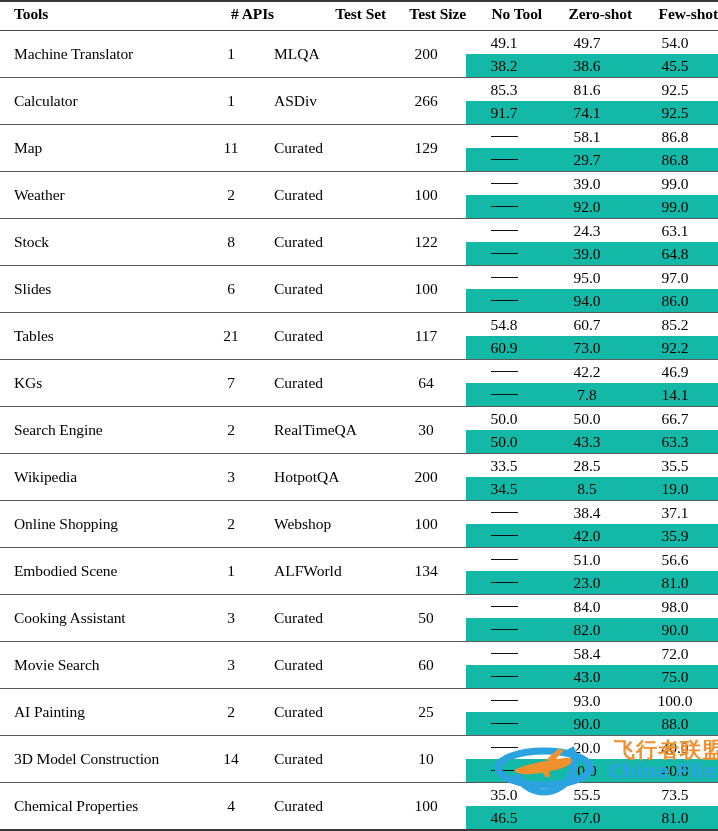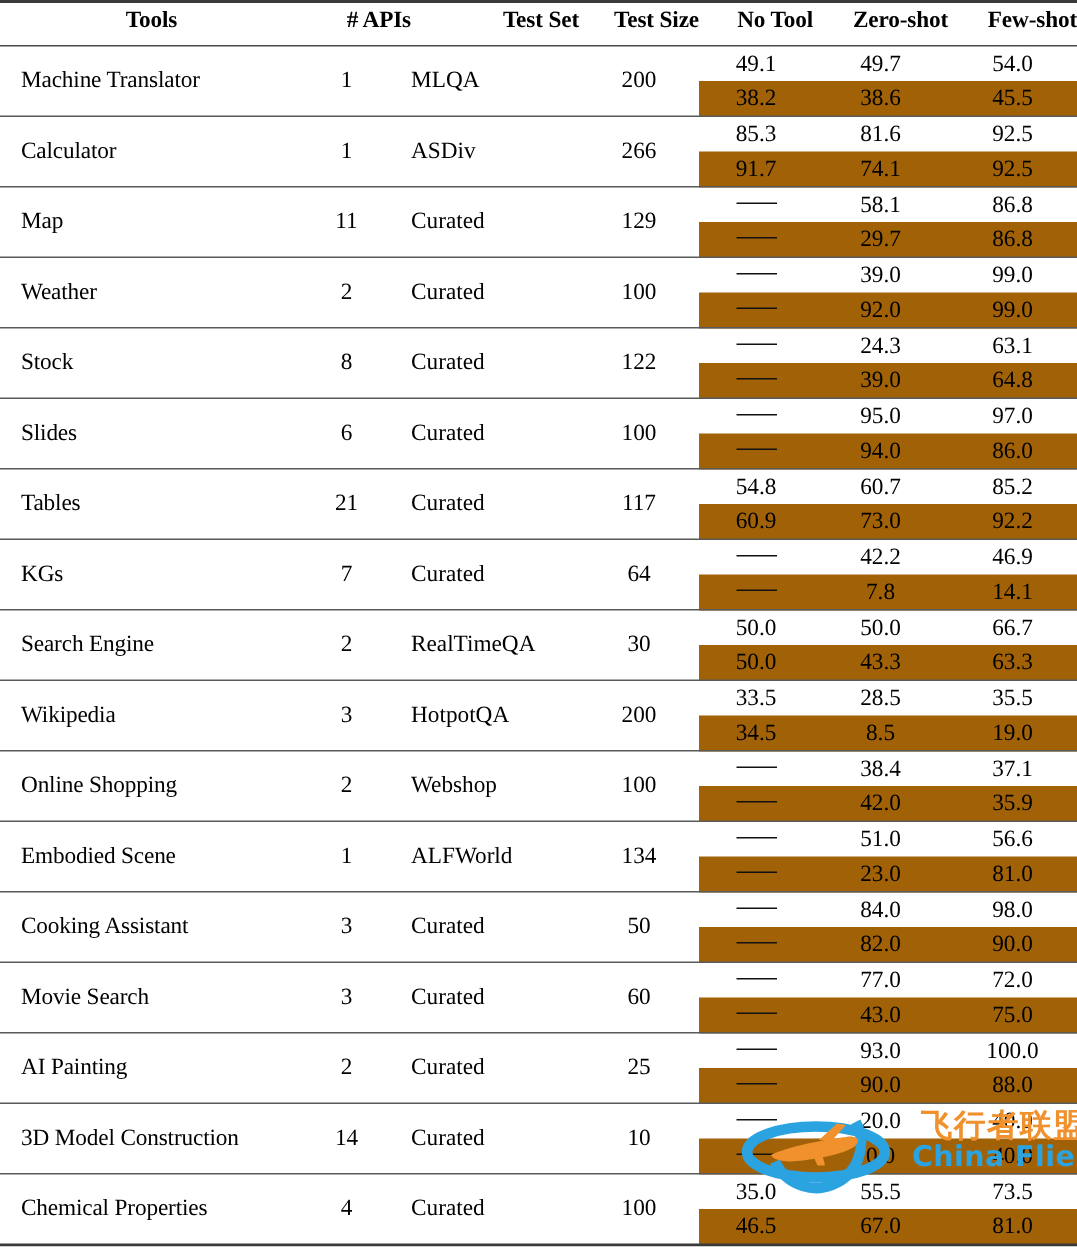--- a/index.html
+++ b/index.html
@@ -43,21 +43,21 @@
   
   thead th {
     font-weight: bold;
     font-size: 15.5px;
     padding: 3px 0 7px 0;
     text-align: right;
     white-space: nowrap;
     letter-spacing: -0.1px;
   }
   thead th.left {
-    text-align: center;
+    text-align: left;
     padding-left: 14px;
   }
   tr.header-row {
     border-top: 2.2px solid #3a3a3a;
     border-bottom: 1.6px solid #4a4a4a;
   }
 
   
   tbody.tool-group {
     border-bottom: 1.5px solid #5a5a5a;
@@ -90,21 +90,21 @@
   }
 
   
   td.score {
     text-align: center;
     font-size: 15.5px;
     height: 23px;
     line-height: 23px;
   }
   tr.score-row-hl td.score {
-    background: #a16207;
+    background: #14b8a6;
   }
 
   .dash {
     display: inline-block;
     width: 27px;
     height: 0;
     border-top: 1.7px solid #111;
     vertical-align: 0.30em;
   }
 
@@ -375,21 +375,21 @@
           <td class="score">90.0</td>
         </tr>
       </tbody>
       <tbody class="tool-group">
         <tr>
           <td class="label-cell" rowspan="2">Movie Search</td>
           <td class="num-cell" rowspan="2">3</td>
           <td class="set-cell" rowspan="2">Curated</td>
           <td class="num-cell" rowspan="2">60</td>
           <td class="score"><span class="dash"></span></td>
-          <td class="score">77.0</td>
+          <td class="score">58.4</td>
           <td class="score">72.0</td>
         </tr>
         <tr class="score-row-hl">
           <td class="score"><span class="dash"></span></td>
           <td class="score">43.0</td>
           <td class="score">75.0</td>
         </tr>
       </tbody>
       <tbody class="tool-group">
         <tr>

